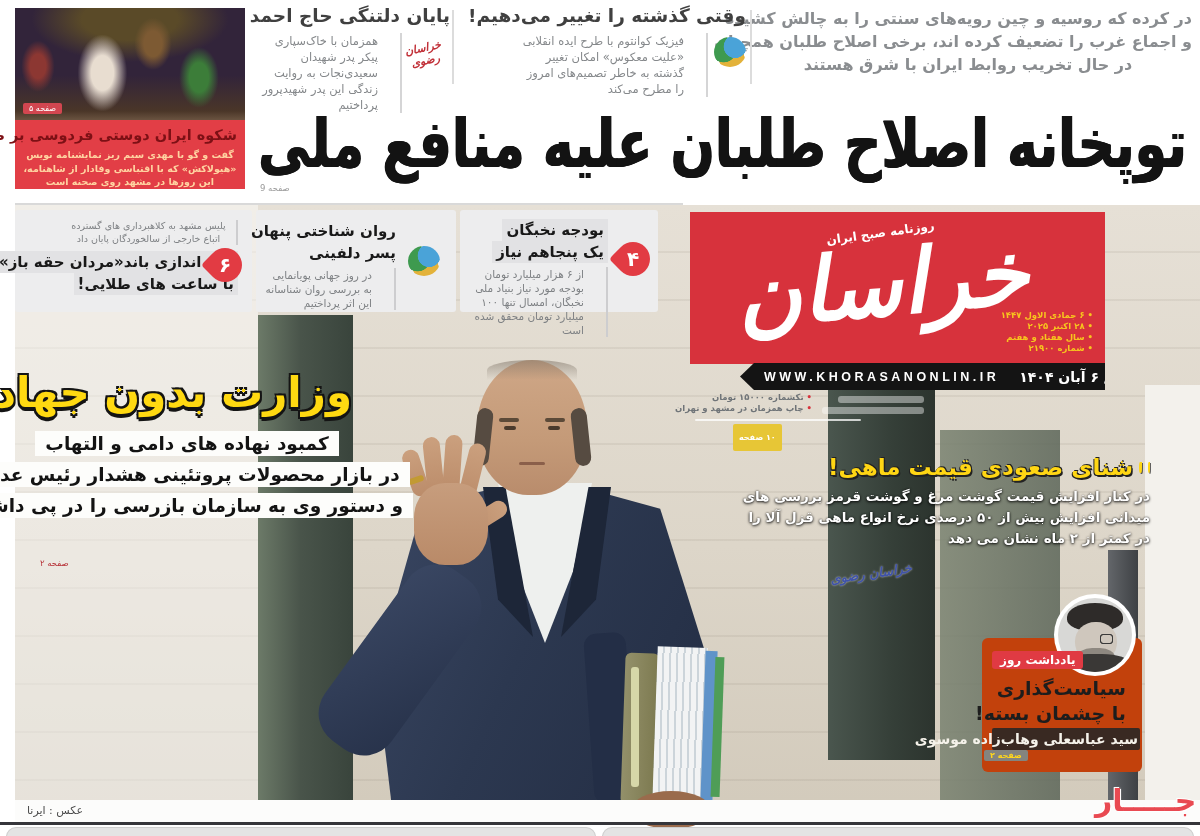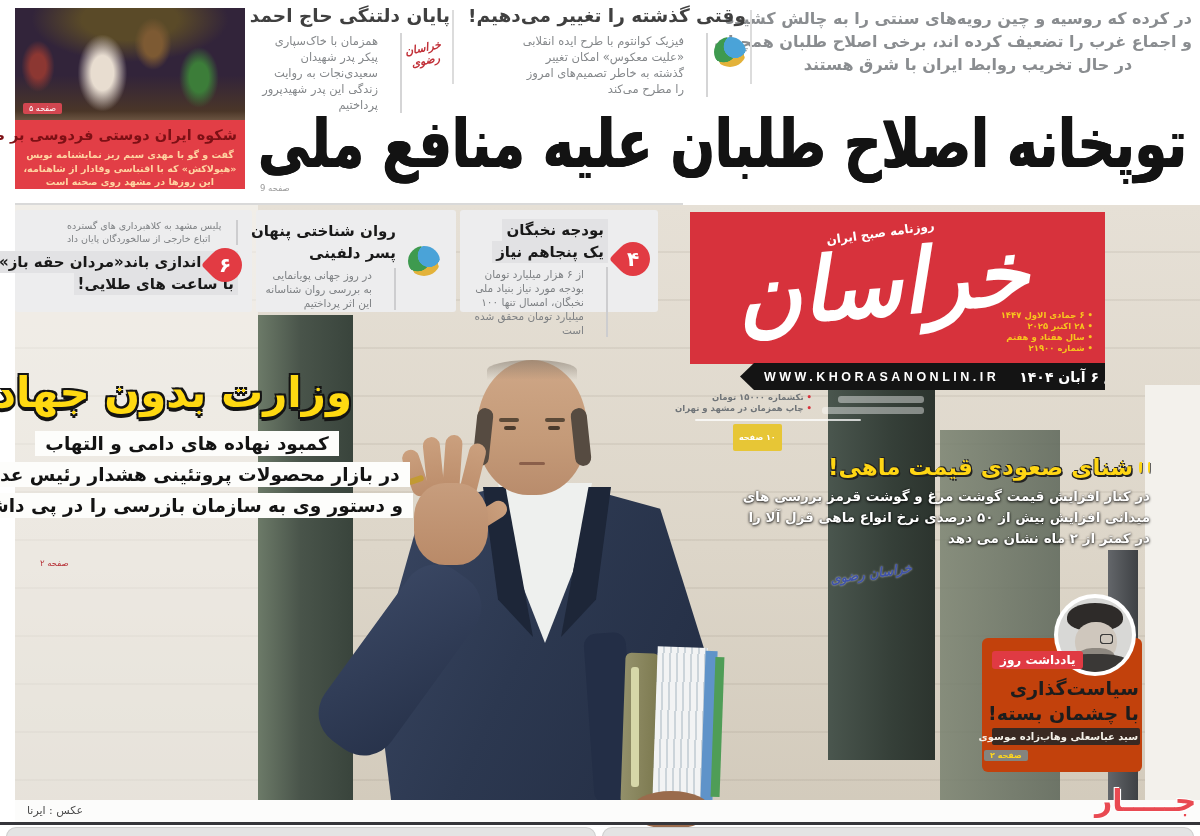--- a/index.html
+++ b/index.html
@@ -52,21 +52,21 @@
   .headline-pref { position:absolute; top:183px; left:260px; font-size:8.5px; color:#9a9a9a; }
 
   .hdivider { position:absolute; top:203px; left:15px; width:668px; height:2px; background:#d9d9d9; }
 
   
   .panel { position:absolute; top:210px; height:102px; background:#ededee; border-radius:3px; z-index:5; }
   .pin { position:absolute; width:34px; height:34px; background:#e23b43; border-radius:50% 50% 50% 4px;
          transform:rotate(45deg); display:flex; align-items:center; justify-content:center; }
   .pin b { transform:rotate(-45deg); color:#fff; font-size:20px; font-weight:900; }
   .chip { display:inline-block; background:#e2e2e4; padding:0 4px; }
-  .p-kicker { font-size:9.5px; color:#7e8184; line-height:12.5px; text-align:left;
+  .p-kicker { font-size:9.5px; color:#7e8184; line-height:12.5px; text-align:center;
               border-right:2px solid #cdcdcf; padding-right:6px; }
   .p-title { font-size:15px; font-weight:900; color:#191919; line-height:22px; text-align:right; white-space:nowrap; }
   .p-body { font-size:10.5px; color:#7e8184; line-height:14px; text-align:right;
             border-right:2px solid #cdcdcf; padding-right:22px; }
 
   
   .masthead { position:absolute; top:212px; left:690px; width:415px; height:152px;
               background:#d7323c; z-index:5; }
   .mh-tagline { position:absolute; top:14px; right:170px; color:#fff; font-size:12px; font-weight:bold;
                 transform:rotate(-8deg); white-space:nowrap; }
@@ -168,24 +168,24 @@
   .q-lines div { font-size:13.5px; font-weight:bold; color:#fff; line-height:21px; white-space:nowrap;
     text-shadow:0 1px 3px rgba(0,0,0,.9), 0 0 2px rgba(0,0,0,.65); }
   .blue-script { position:absolute; left:2px; top:112px; font-size:13px; font-weight:900; font-style:italic;
                  color:#4053a8; transform:rotate(-8deg); text-shadow:0 0 2px rgba(255,255,255,.7); }
 
   
   .note { position:absolute; top:638px; left:982px; width:160px; height:134px; background:#c2410c;
           border-radius:6px; z-index:5; }
   .note-badge { position:absolute; left:10px; top:13px; background:#e03a43; color:#fff; font-size:12px;
                 font-weight:900; padding:2px 8px; border-radius:3px; white-space:nowrap; }
-  .note-title { position:absolute; right:3px; top:38px; text-align:right; font-size:19px; font-weight:900;
+  .note-title { position:absolute; right:16px; top:38px; text-align:right; font-size:19px; font-weight:900;
                 color:#1d1d1d; line-height:25px; white-space:nowrap; }
   .note-author { position:absolute; left:10px; right:2px; top:90px; background:rgba(38,38,38,.88);
-                 color:#f5f2ea; font-size:10px; font-weight:bold; text-align:center; padding:3px 2px;
+                 color:#f5f2ea; font-size:14px; font-weight:bold; text-align:center; padding:3px 2px;
                  border-radius:2px; white-space:nowrap; }
   .note-pref { position:absolute; left:2px; top:112px; background:#84847e; color:#ffd61c; font-size:8px;
                font-weight:bold; padding:1px 6px; border-radius:2px; }
   .portrait { position:absolute; right:6px; top:-44px; width:82px; height:82px; background:#fff;
               border-radius:50%; display:flex; align-items:center; justify-content:center; }
   .portrait-in { position:relative; width:74px; height:74px; border-radius:50%; overflow:hidden; background:#d8d8d6; }
   .turban { position:absolute; top:5px; left:9px; width:56px; height:28px; background:#2e2b29;
             border-radius:50% 50% 42% 42%; }
   .face { position:absolute; top:24px; left:17px; width:42px; height:40px; background:#cfc7bd; border-radius:48%; }
   .glasses { position:absolute; top:36px; left:21px; width:34px; height:11px; }

